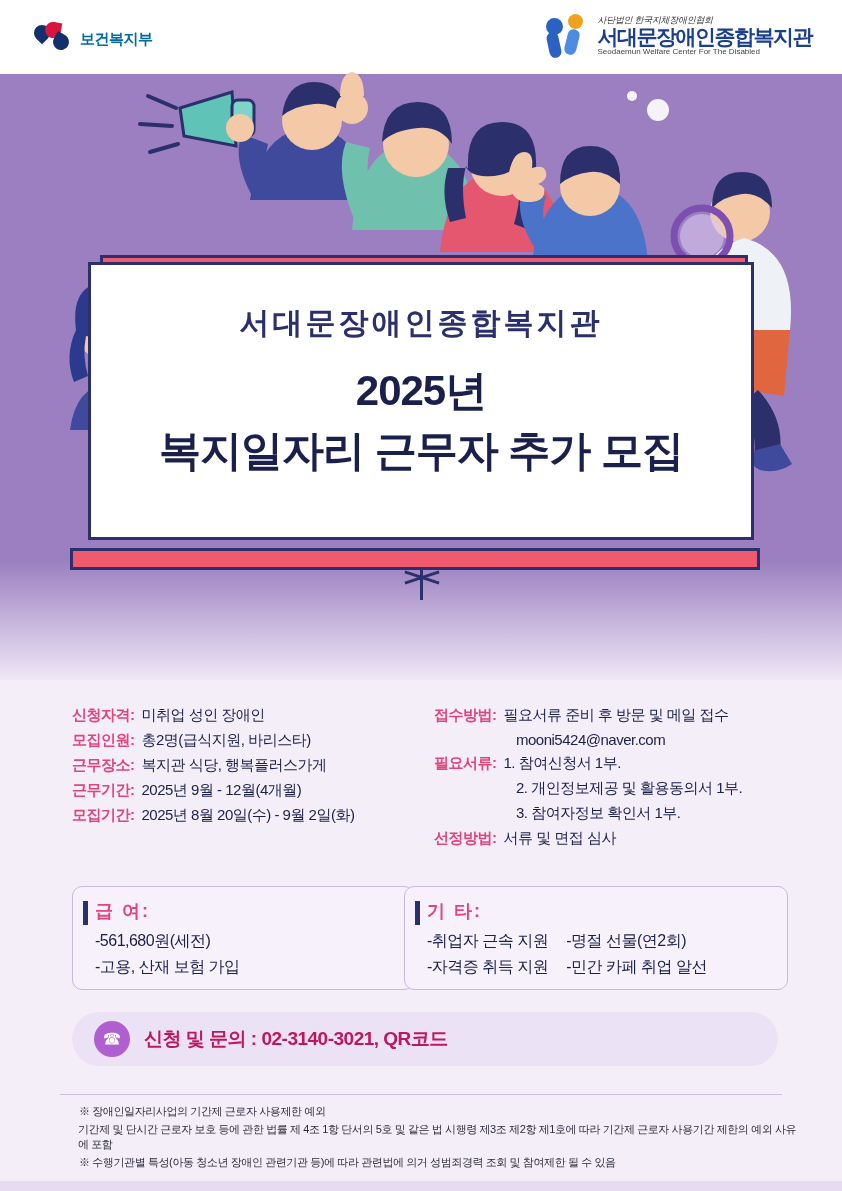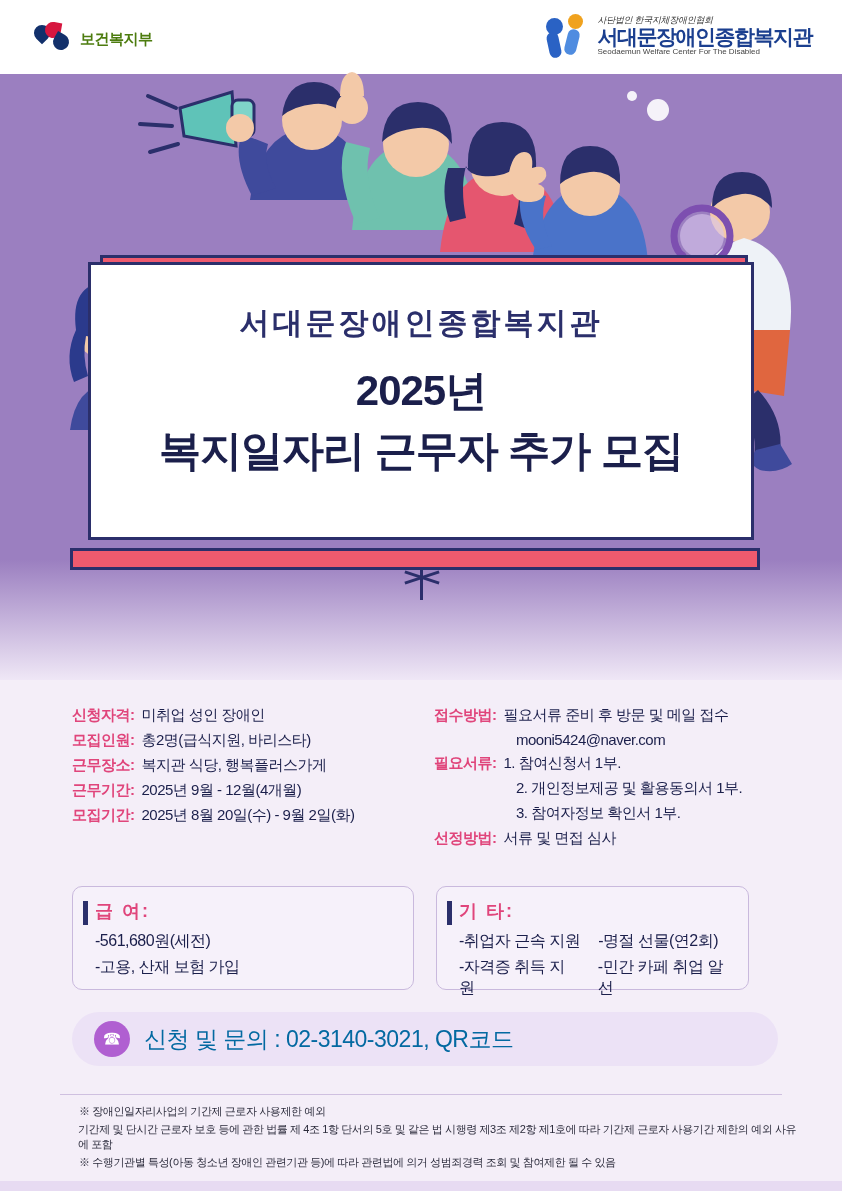--- a/index.html
+++ b/index.html
@@ -60,21 +60,21 @@
     position: absolute;
     width: 16px; height: 16px;
     border-radius: 50% 50% 50% 0;
   }
   .gov-mark .p1 { background: #12306b; left: 0; top: 3px; transform: rotate(-45deg); }
   .gov-mark .p2 { background: #d6163f; left: 11px; top: 0px; transform: rotate(10deg); border-radius: 50% 0 50% 50%; }
   .gov-mark .p3 { background: #12306b; left: 19px; top: 12px; transform: rotate(120deg); }
   .gov-label {
     font-size: 15px;
     font-weight: bold;
-    color: #4d7c0f;
+    color: #0369a1;
     letter-spacing: -0.5px;
   }
   .logo-right {
     position: absolute;
     right: 30px; top: 14px;
     display: flex;
     align-items: center;
     gap: 8px;
   }
   .logo-right .mark { width: 46px; height: 44px; position: relative; }
@@ -240,21 +240,21 @@
   .box {
     position: absolute;
     top: 886px;
     border: 1.5px solid #c9b9dd;
     border-radius: 10px;
     background: #f6f1fa;
     box-sizing: border-box;
     padding: 12px 10px 12px 22px;
   }
   .box-pay { left: 72px; width: 342px; height: 104px; }
-  .box-etc { left: 436px; width: 313px; height: 104px; }
+  .box-etc { left: 404px; width: 384px; height: 104px; }
   .box-bar {
     position: absolute;
     left: 10px; top: 14px;
     width: 5px; height: 24px;
     background: #2b2f6b;
   }
   .box-title {
     color: #e0457b;
     font-weight: bold;
     font-size: 18px;
@@ -287,23 +287,23 @@
     border-radius: 50%;
     background: #b05fd1;
     display: flex;
     align-items: center;
     justify-content: center;
     color: #fff;
     font-size: 19px;
     margin-right: 14px;
   }
   .contact-text {
-    color: #0369a1;
-    font-size: 23px;
-    font-weight: normal;
+    color: #be185d;
+    font-size: 19px;
+    font-weight: bold;
     letter-spacing: -0.5px;
   }
 
   
   .foot-sep {
     position: absolute;
     left: 60px; top: 1094px;
     width: 722px; height: 1px;
     background: #cfc0e0;
   }

